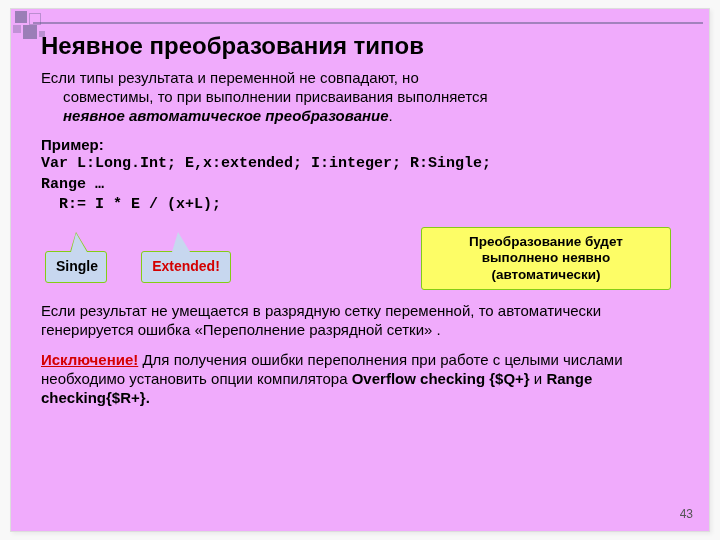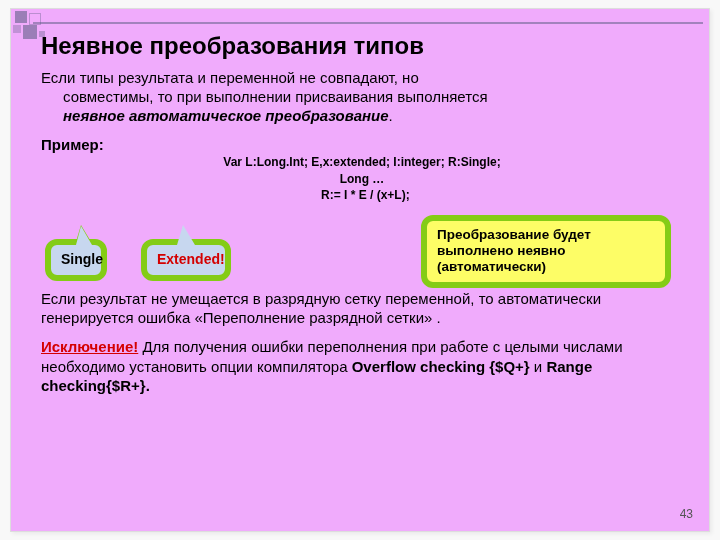--- a/index.html
+++ b/index.html
@@ -62,39 +62,38 @@
     margin: 0 0 6px 0;
   }
   .indent-hang {
     padding-left: 22px;
     text-indent: -22px;
   }
   .bi { font-weight: bold; font-style: italic; }
   .b { font-weight: bold; }
   .red { color: #d40000; font-weight: bold; }
   .code {
-    font-family: Liberation Sans, sans-serif;
-    font-weight: bold;
-    font-size: 12px;
+    font-family: Liberation Mono, monospace;
+    font-weight: bold;
+    font-size: 15px;
     line-height: 1.35;
     white-space: pre;
-    text-align: center;
   }
   .row-callouts {
     position: relative;
     height: 80px;
     margin-top: 4px;
   }
   .callout {
     position: absolute;
-    border: 6px solid #84cc16;
-    border-radius: 12px;
+    border: 1px solid #84cc16;
+    border-radius: 3px;
     padding: 6px 10px;
     font-size: 14px;
-    text-align: left;
+    text-align: center;
     box-sizing: border-box;
   }
   .callout .tail {
     position: absolute;
     width: 0; height: 0;
   }
   .c-single {
     top: 30px; left: 4px;
     background: #c7d7ef;
     font-weight: bold;
@@ -164,21 +163,21 @@
 
     <div class="para indent-hang">
       <span>Если типы результата и переменной не совпадают, но</span><br>
       <span>совместимы, то при выполнении присваивания выполняется</span><br>
       <span class="bi">неявное автоматическое преобразование</span><span>.</span>
     </div>
 
     <div class="para sp">
       <div class="b">Пример:</div>
       <div class="code">Var L:Long.Int; E,x:extended; I:integer; R:Single;</div>
-      <div class="code">Long …</div>
+      <div class="code">Range …</div>
       <div class="code">  R:= I * E / (x+L);</div>
     </div>
 
     <div class="row-callouts">
       <div class="callout c-single c-single-wrap">
         <div class="tail"></div>
         <span style="color:#000">Single</span>
       </div>
       <div class="callout c-ext">
         <div class="tail"></div>

